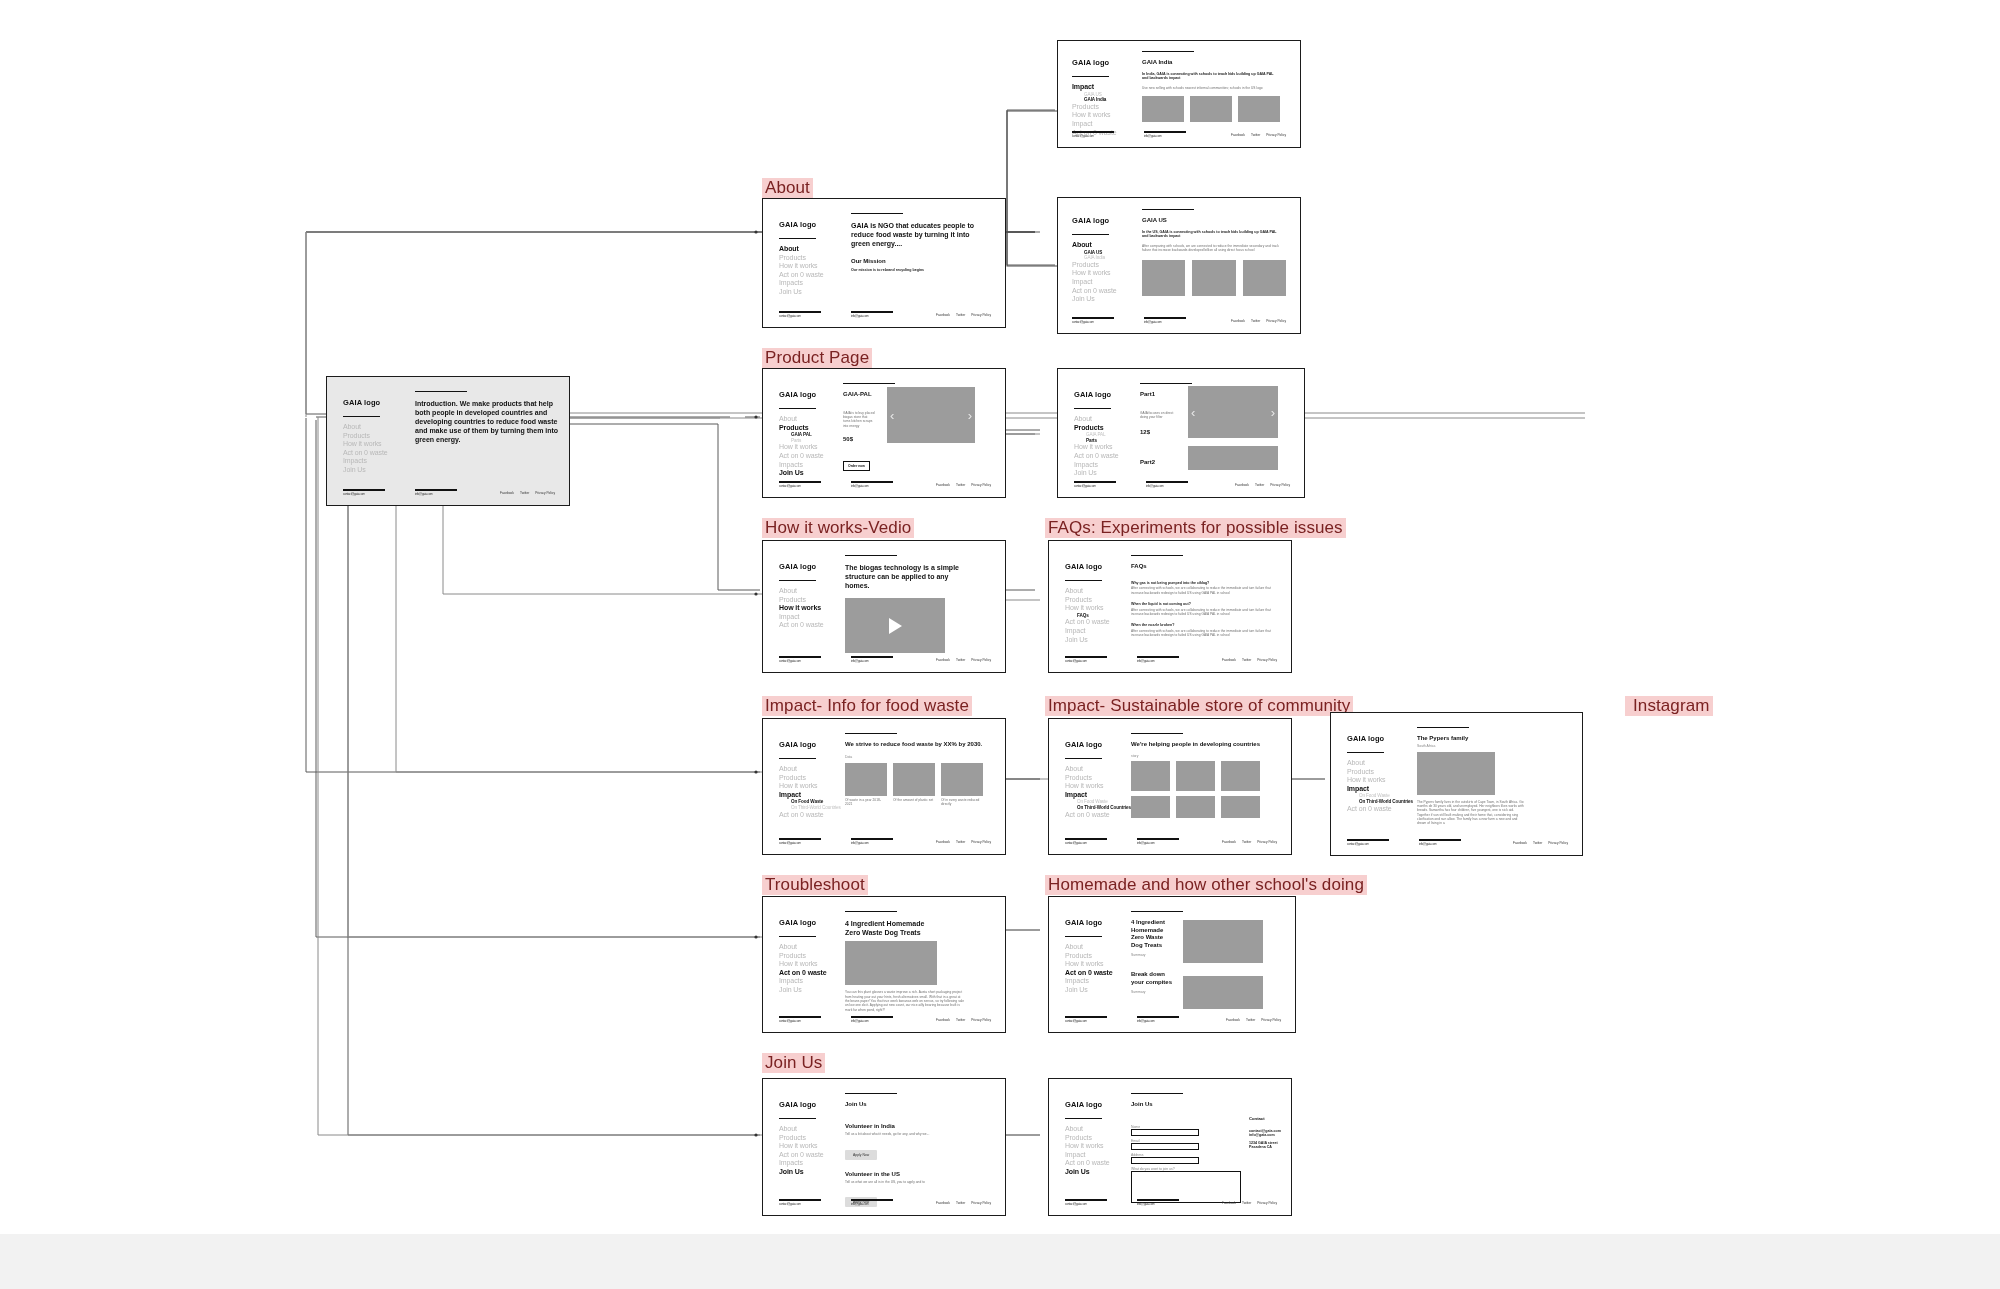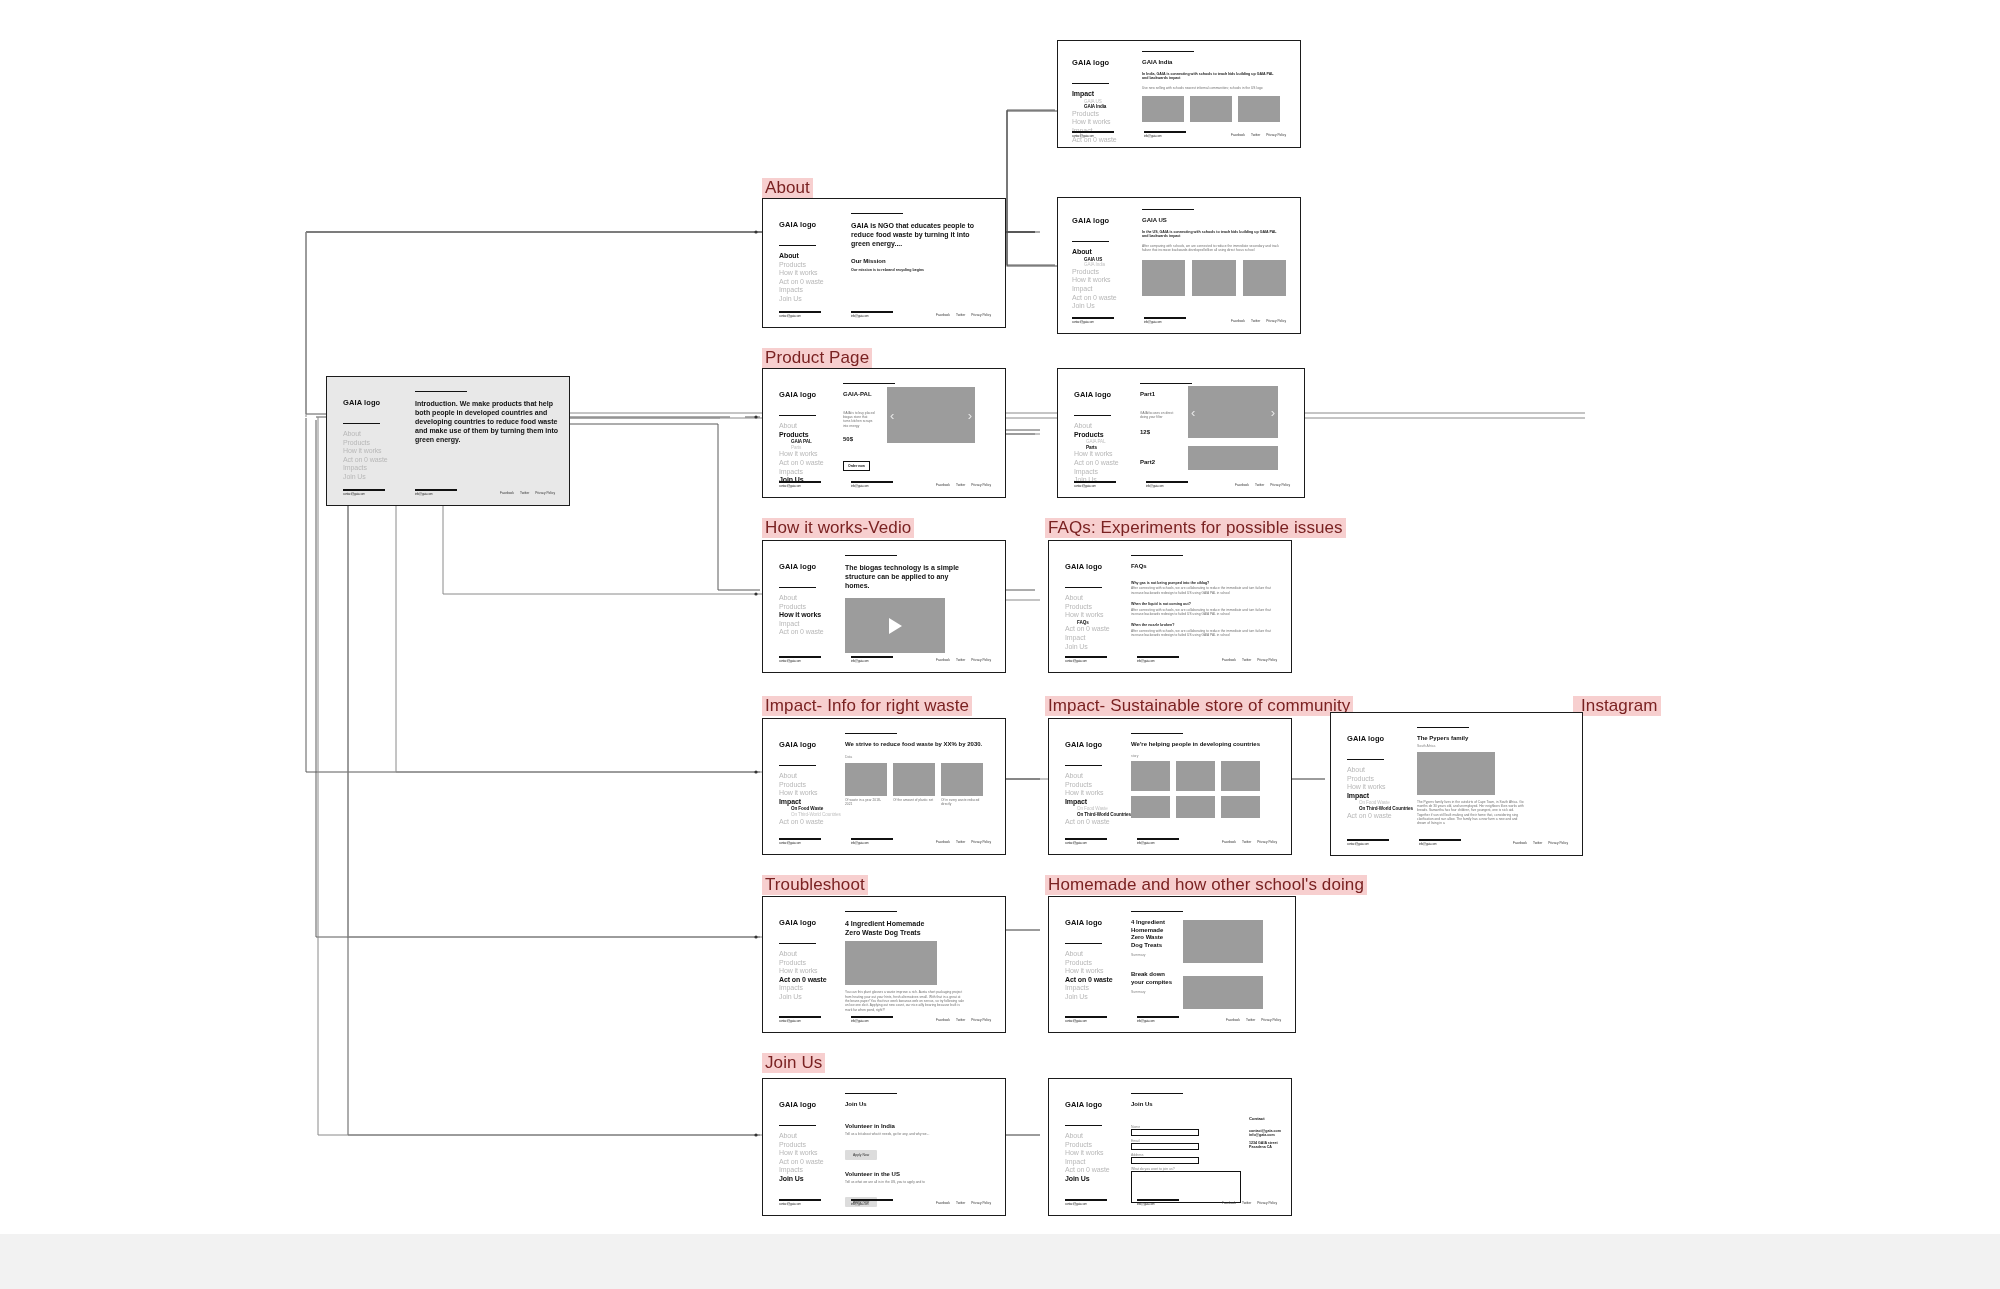--- a/index.html
+++ b/index.html
@@ -38,21 +38,21 @@
     box-sizing:border-box;
     overflow:hidden;
   }
   .frame.home{background:#e8e8e8;}
 
   .wf{position:absolute;inset:0;padding:14px 16px;box-sizing:border-box;}
 
   .logo{
     font-size:7.5px;font-weight:bold;color:#111;
     border-bottom:1.4px solid #111;
-    display:inline-block;padding-bottom:16px;letter-spacing:.1px;
+    display:inline-block;padding-bottom:9px;letter-spacing:.1px;
   }
   .nav{margin-top:6px;}
   .nav div{font-size:7px;line-height:8.6px;color:#b8b8b8;letter-spacing:-.1px;}
   .nav div.on{color:#111;font-weight:bold;}
   .nav div.sub{font-size:4.6px;line-height:5.6px;padding-left:12px;color:#c2c2c2;}
   .nav div.sub.on{color:#111;font-weight:bold;}
 
   .col2{position:absolute;left:88px;top:14px;right:14px;bottom:14px;}
   .rule{width:52px;height:1.4px;background:#111;margin-bottom:7px;}
   .h1{font-size:7px;font-weight:bold;color:#111;line-height:9px;}
@@ -184,23 +184,23 @@
       <circle cx="756" cy="772" r="1.6"></circle>
       <circle cx="756" cy="937" r="1.6"></circle>
       <circle cx="756" cy="1135" r="1.6"></circle>
     </g>
   </svg>
 
   <div class="seclabel" style="left:762px;top:178px;">About</div>
   <div class="seclabel" style="left:762px;top:348px;">Product Page</div>
   <div class="seclabel" style="left:762px;top:518px;">How it works-Vedio</div>
   <div class="seclabel" style="left:1045px;top:518px;">FAQs: Experiments for possible issues</div>
-  <div class="seclabel" style="left:762px;top:696px;">Impact- Info for right waste</div>
+  <div class="seclabel" style="left:762px;top:696px;">Impact- Info for food waste</div>
   <div class="seclabel" style="left:1045px;top:696px;">Impact- Sustainable store of community</div>
-  <div class="seclabel" style="left:1573px;top:696px;padding-left:8px;">Instagram</div>
+  <div class="seclabel" style="left:1625px;top:696px;padding-left:8px;">Instagram</div>
   <div class="seclabel" style="left:762px;top:875px;">Troubleshoot</div>
   <div class="seclabel" style="left:1045px;top:875px;">Homemade and how other school's doing</div>
   <div class="seclabel" style="left:762px;top:1053px;">Join Us</div>
 
   <div class="frame home" style="left:326px;top:376px;width:244px;height:130px;">
     <div class="wf">
       <div class="logo">GAIA logo</div>
       <div class="nav">
         <div>About</div>
         <div>Products</div>

